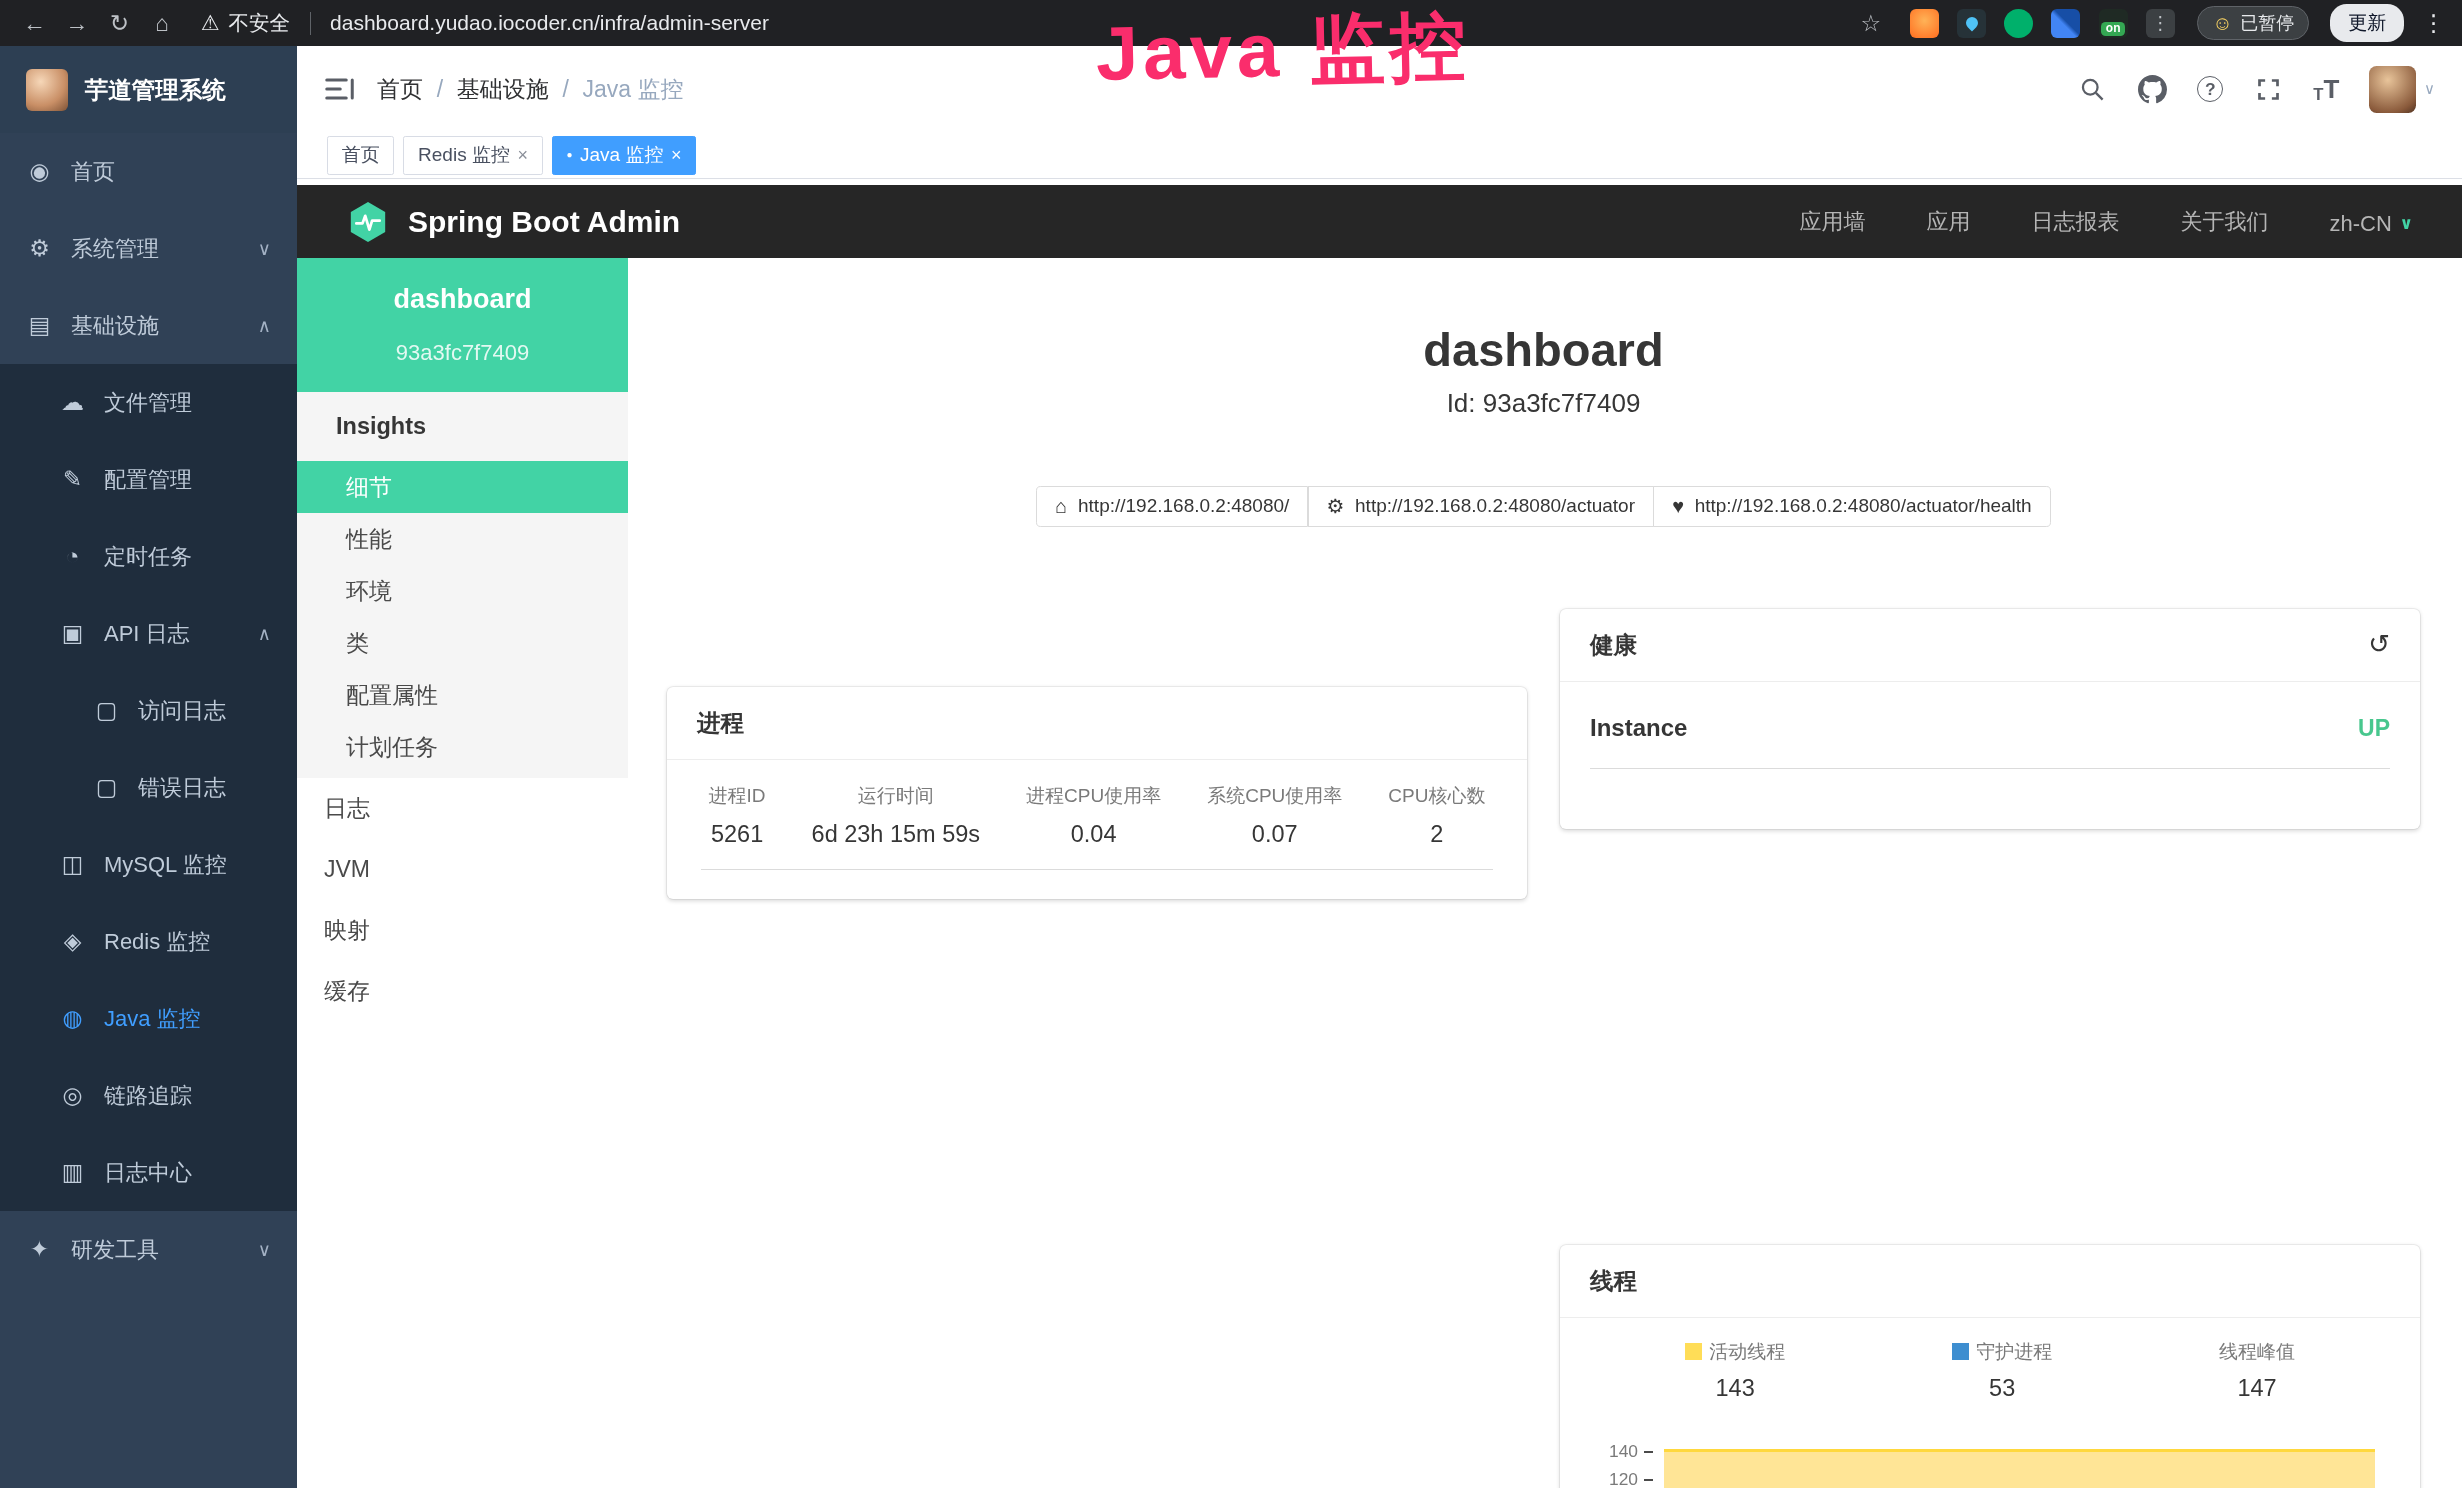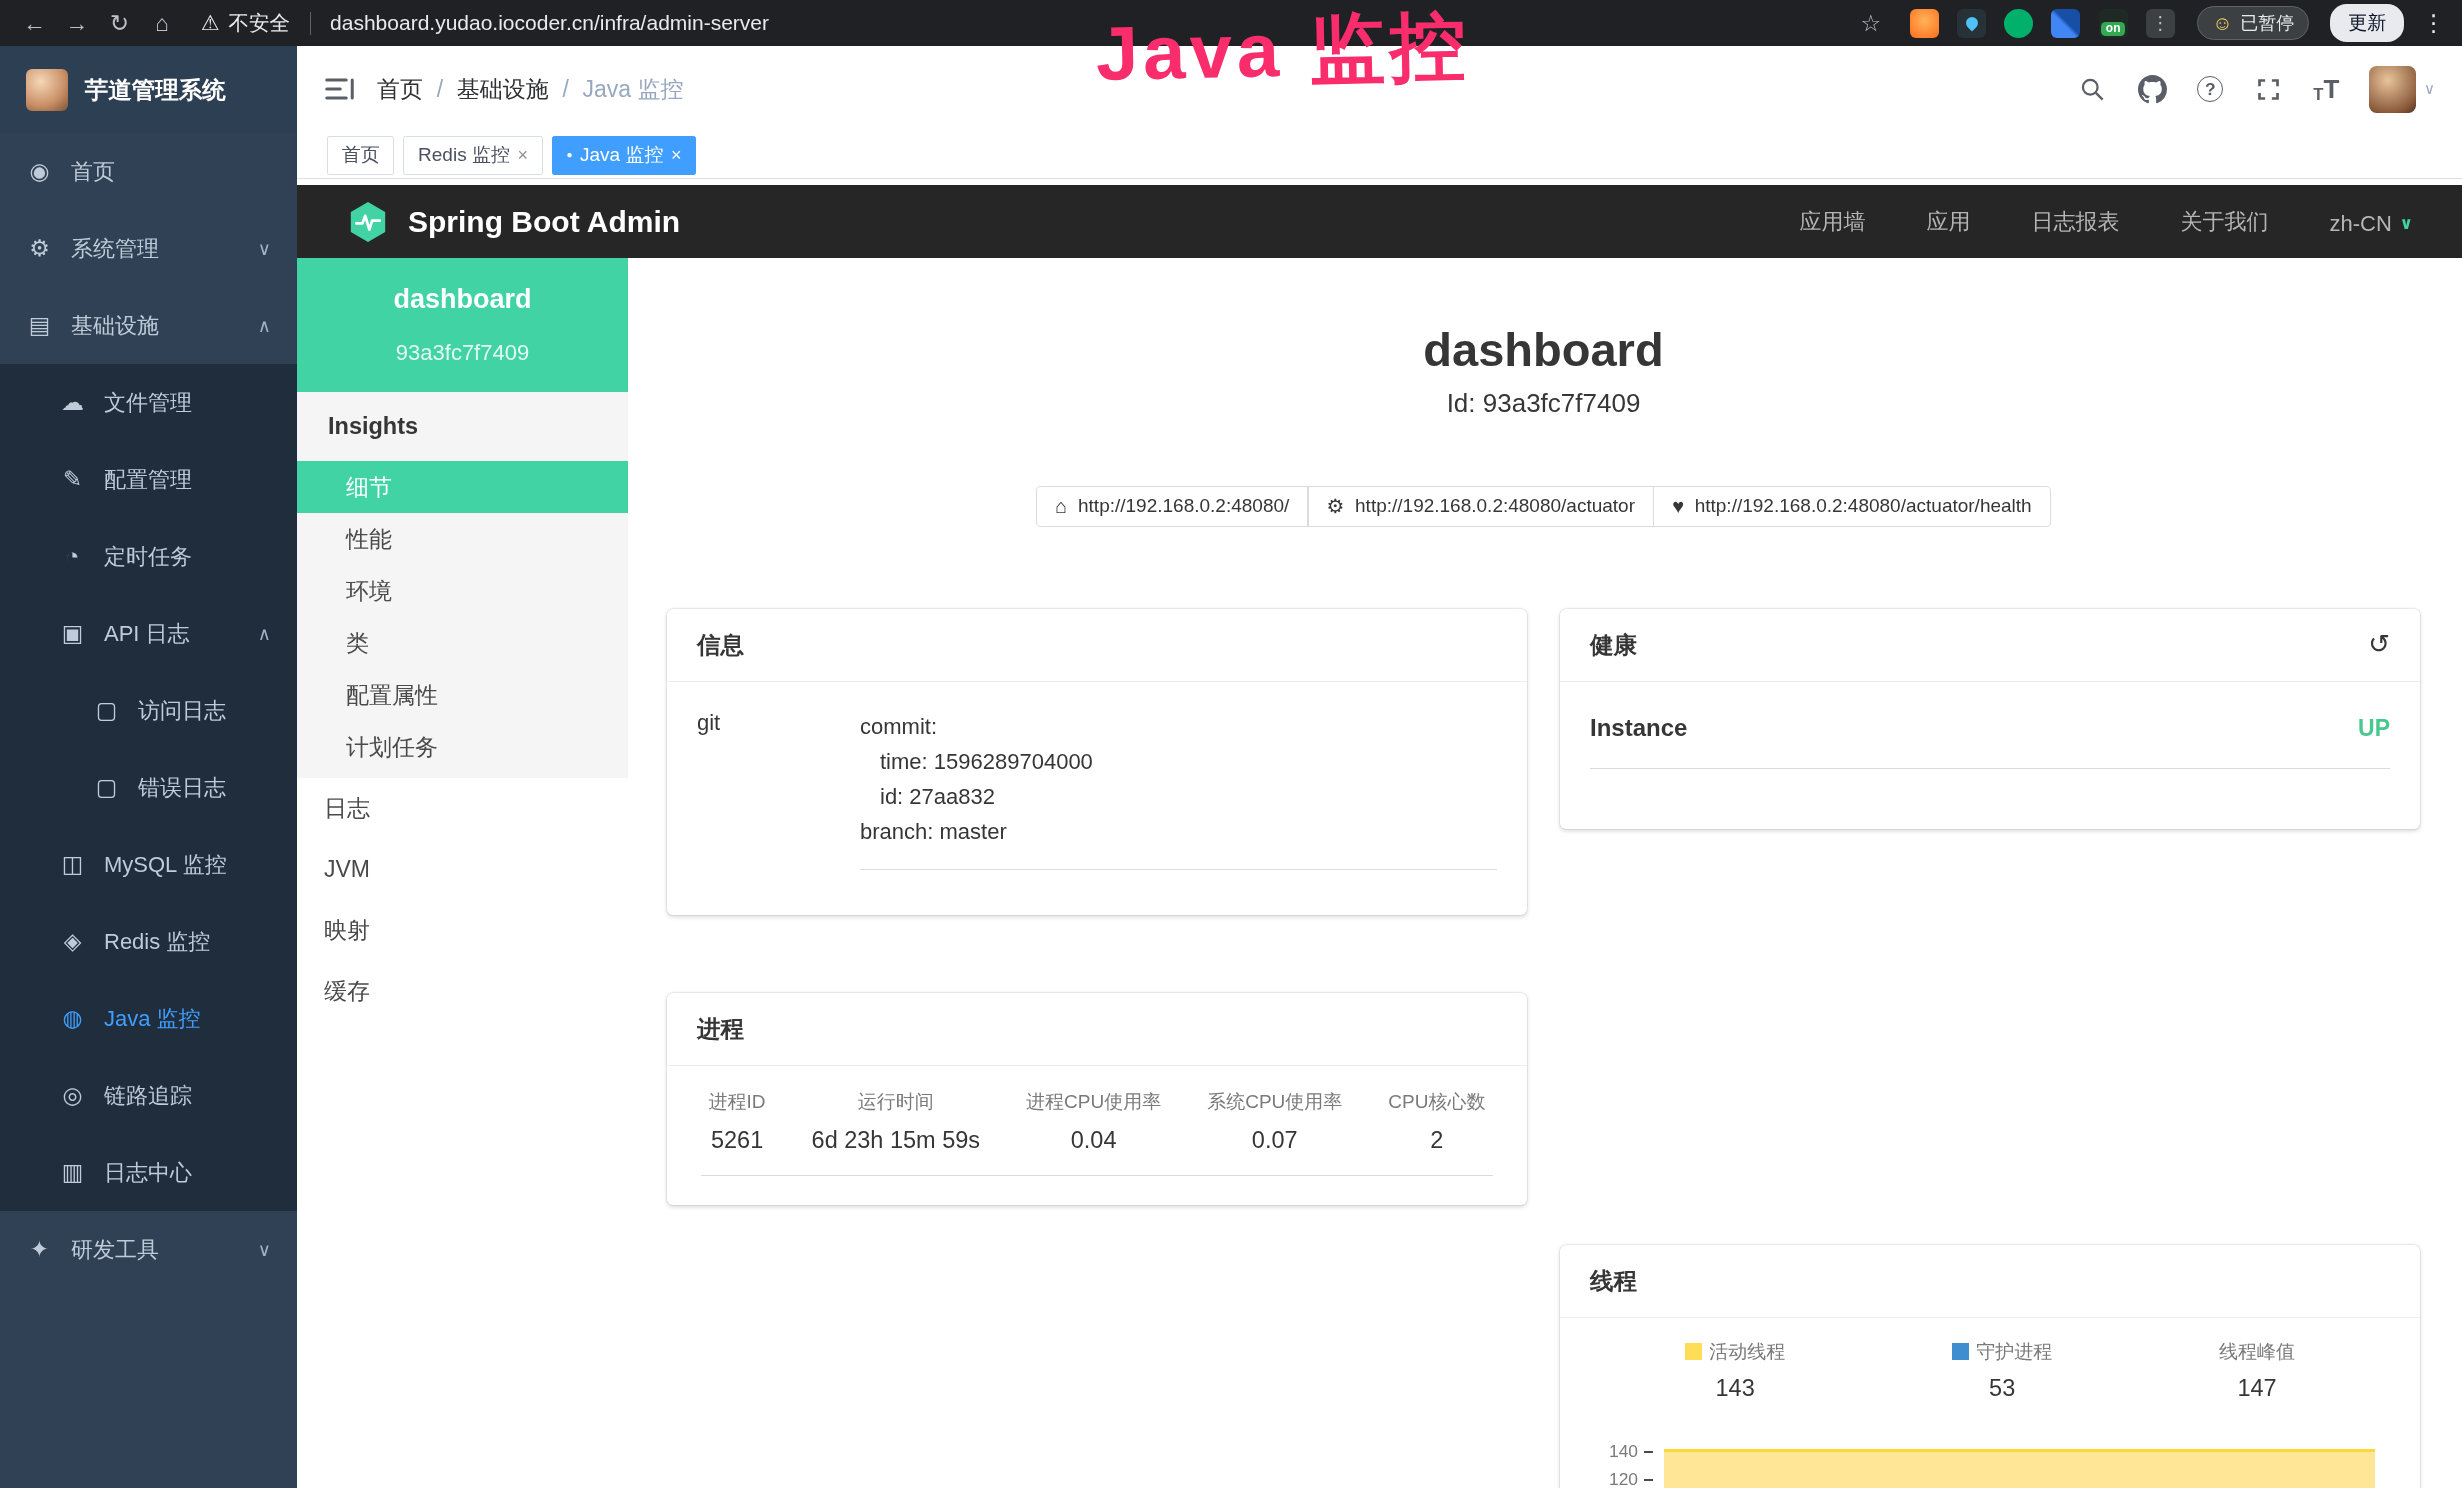--- a/index.html
+++ b/index.html
@@ -80,21 +80,21 @@
   .sba-nav .locale{display:flex;align-items:center;gap:7.6px}
   .sba-nav .locale .caret{color:#42d3a5;font-size:16.7px;font-weight:700}
 
   
   .sba-body{flex:1;display:flex;min-height:0}
   .sba-sidebar{width:331px;flex-shrink:0;background:#fff;display:flex;flex-direction:column}
   .instance-block{background:#42d3a5;color:#fff;padding:26px 30px;text-align:center}
   .instance-name{font-size:27px;font-weight:700}
   .instance-id{font-size:22px;margin-top:25px;color:rgba(255,255,255,.85)}
   .insights{background:#f5f5f5;padding-bottom:4.6px}
-  .insights-header{font-size:23.5px;font-weight:700;color:#363636;padding:21px 31px;cursor:pointer}
+  .insights-header{font-size:23.5px;font-weight:700;color:#363636;padding:21px 39px;cursor:pointer}
   .sba-item{height:52px;display:flex;align-items:center;padding:0 27px 0 49px;font-size:23px;color:#4a4a4a;cursor:pointer;white-space:nowrap}
   .sba-item.active{background:#42d3a5;color:#fff}
   .sba-root-item{height:61px;display:flex;align-items:center;padding:0 27px;font-size:23px;color:#4a4a4a;background:#fff;cursor:pointer}
 
   
   .sba-main{flex:1;min-width:0;padding:64px 42px 0 39px;overflow:hidden}
   .m-title{text-align:center;font-size:47px;font-weight:700;color:#363636}
   .m-sub{text-align:center;font-size:26px;color:#363636;margin-top:10.6px}
   .links-row{display:flex;justify-content:center;margin-top:67px}
   .link-btn{display:flex;align-items:center;gap:10.6px;border:0.8px solid #dbdbdb;background:#fff;padding:7.6px 18px;font-size:19px;color:#363636;white-space:nowrap;cursor:pointer}
@@ -382,36 +382,20 @@
               </span>
               <span class="link-btn">
                 <span class="lglyph">♥</span>
                 <span>http://192.168.0.2:48080/actuator/health</span>
               </span>
             </div>
 
             <div class="cards">
 
               <div class="ccol">
-                <div class="card card-info">
-                  <div class="card-header">
-                    <span>信息</span>
-                  </div>
-                  <div class="card-body">
-                    <div class="info-row">
-                      <span class="info-label">git</span>
-                      <span class="info-content">
-                        <div>commit:</div>
-                        <div class="ind">time: 1596289704000</div>
-                        <div class="ind">id: 27aa832</div>
-                        <div>branch: master</div>
-                      </span>
-                    </div>
-                  </div>
-                </div>
 
 
                 <div class="card card-process">
                   <div class="card-header">
                     <span>进程</span>
                   </div>
                   <div class="card-body" style="padding:23px 34px">
                     <div class="proc-row">
                       <span class="proc-col">
                         <div class="proc-label">进程ID</div>

